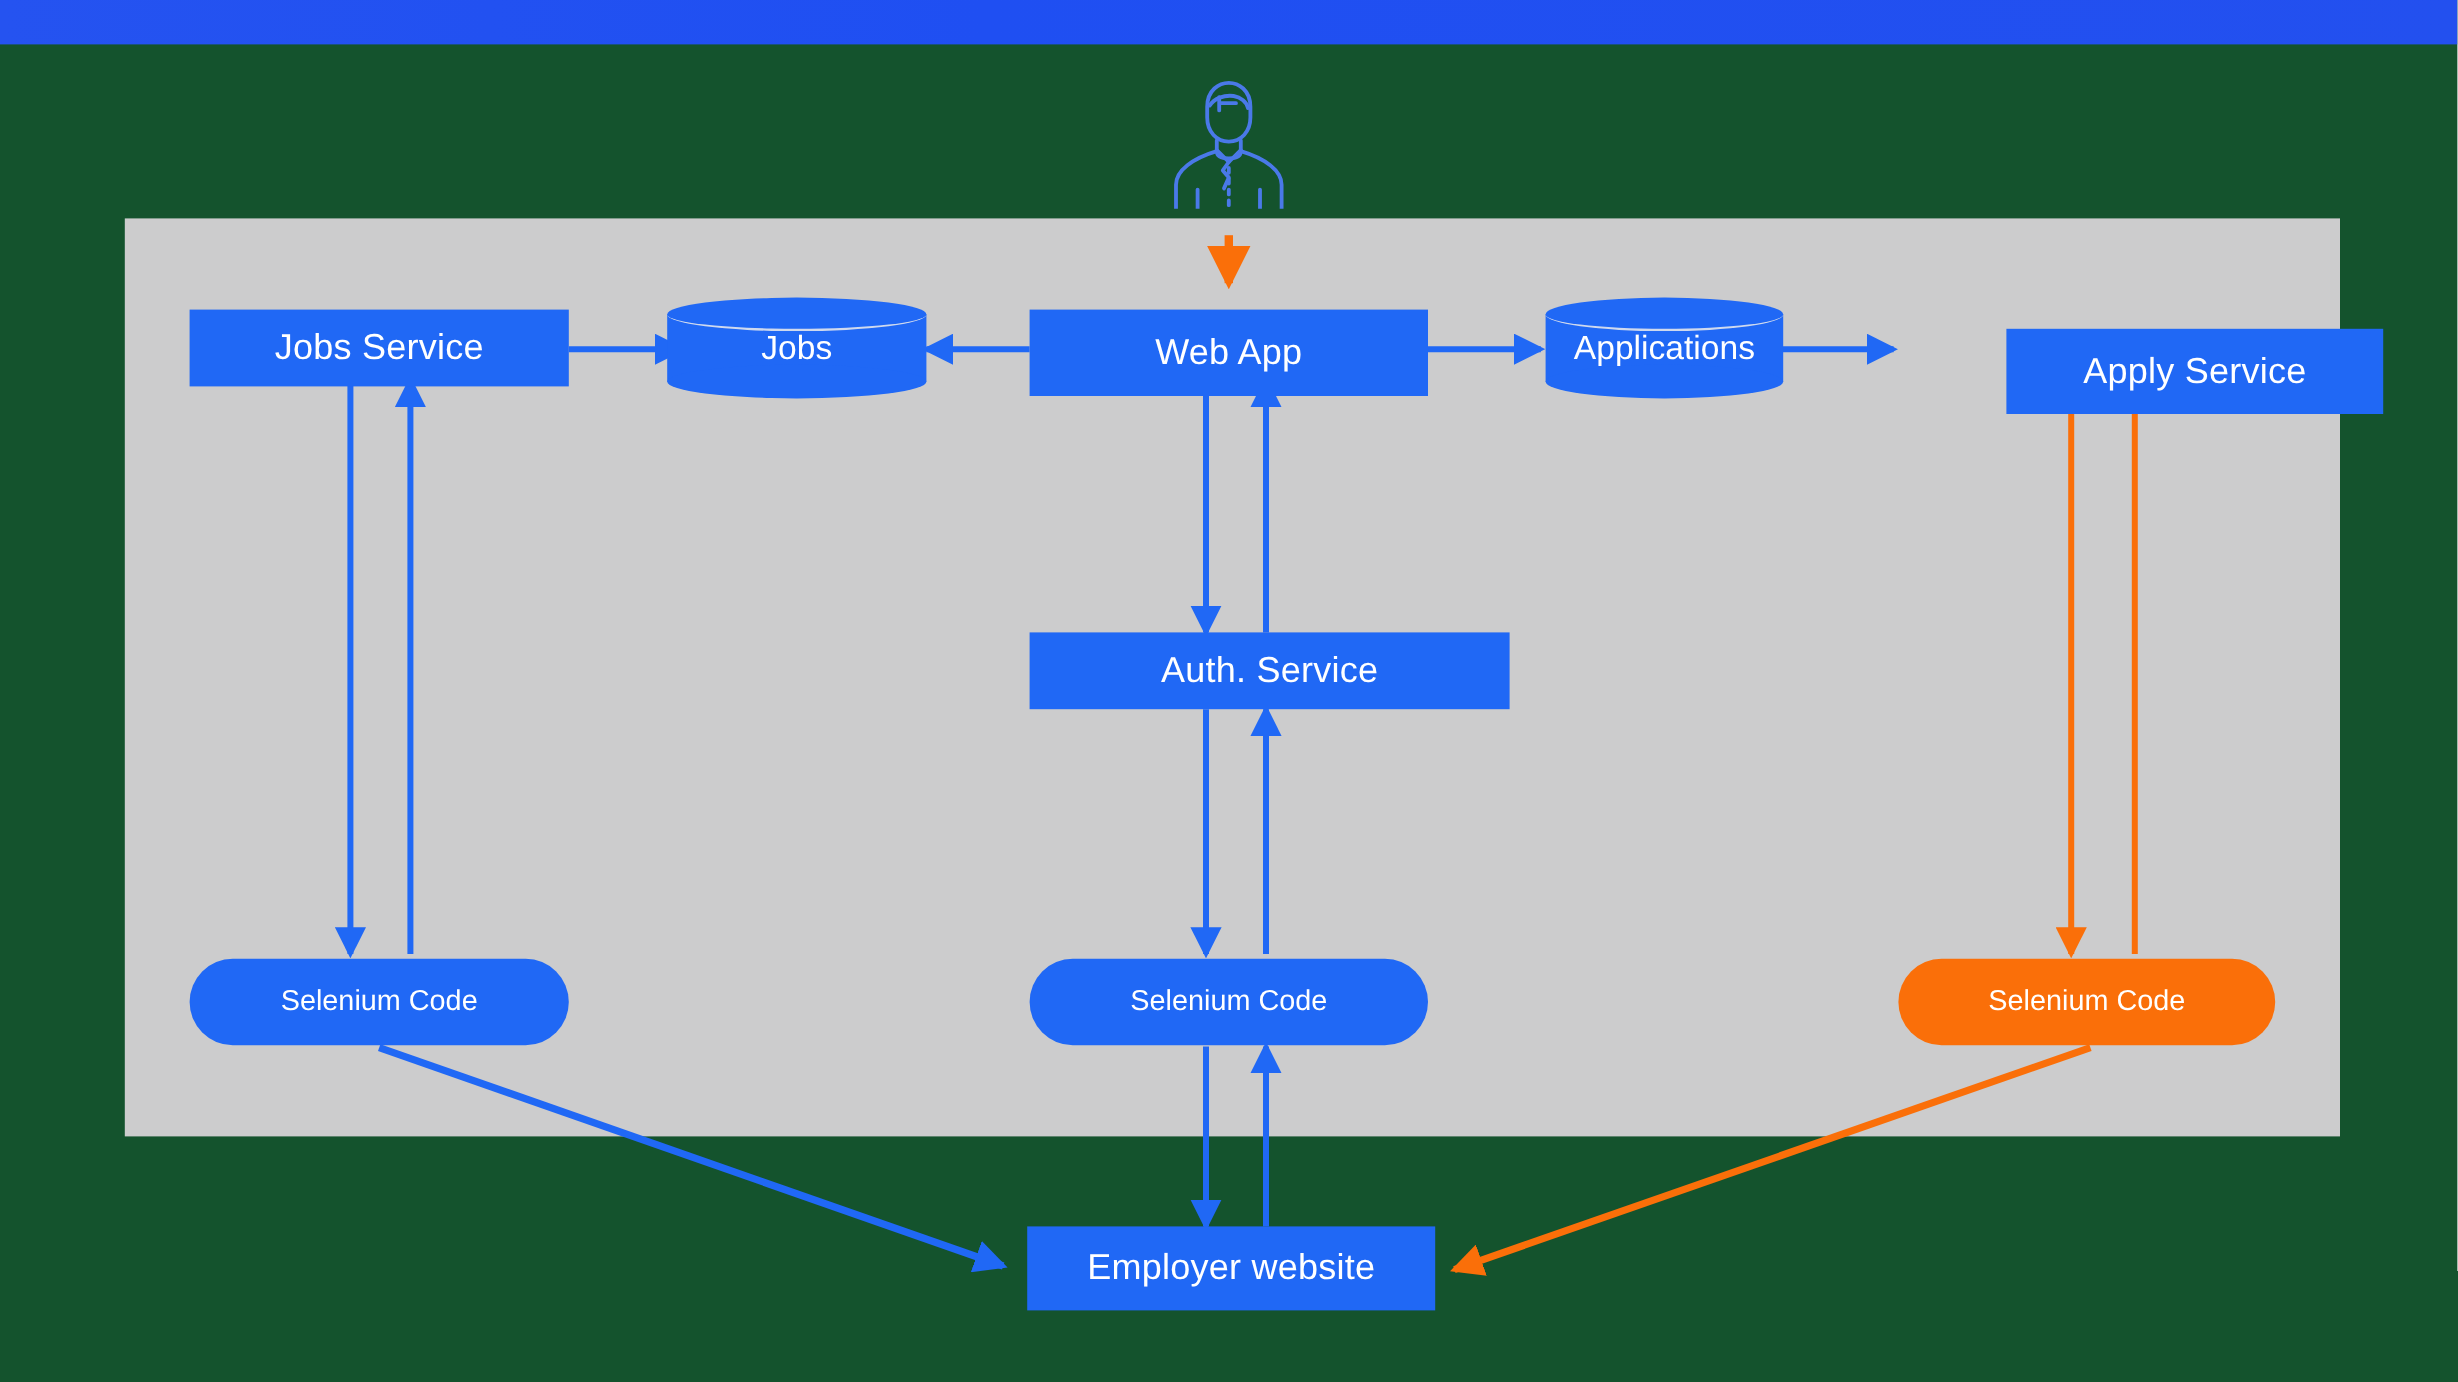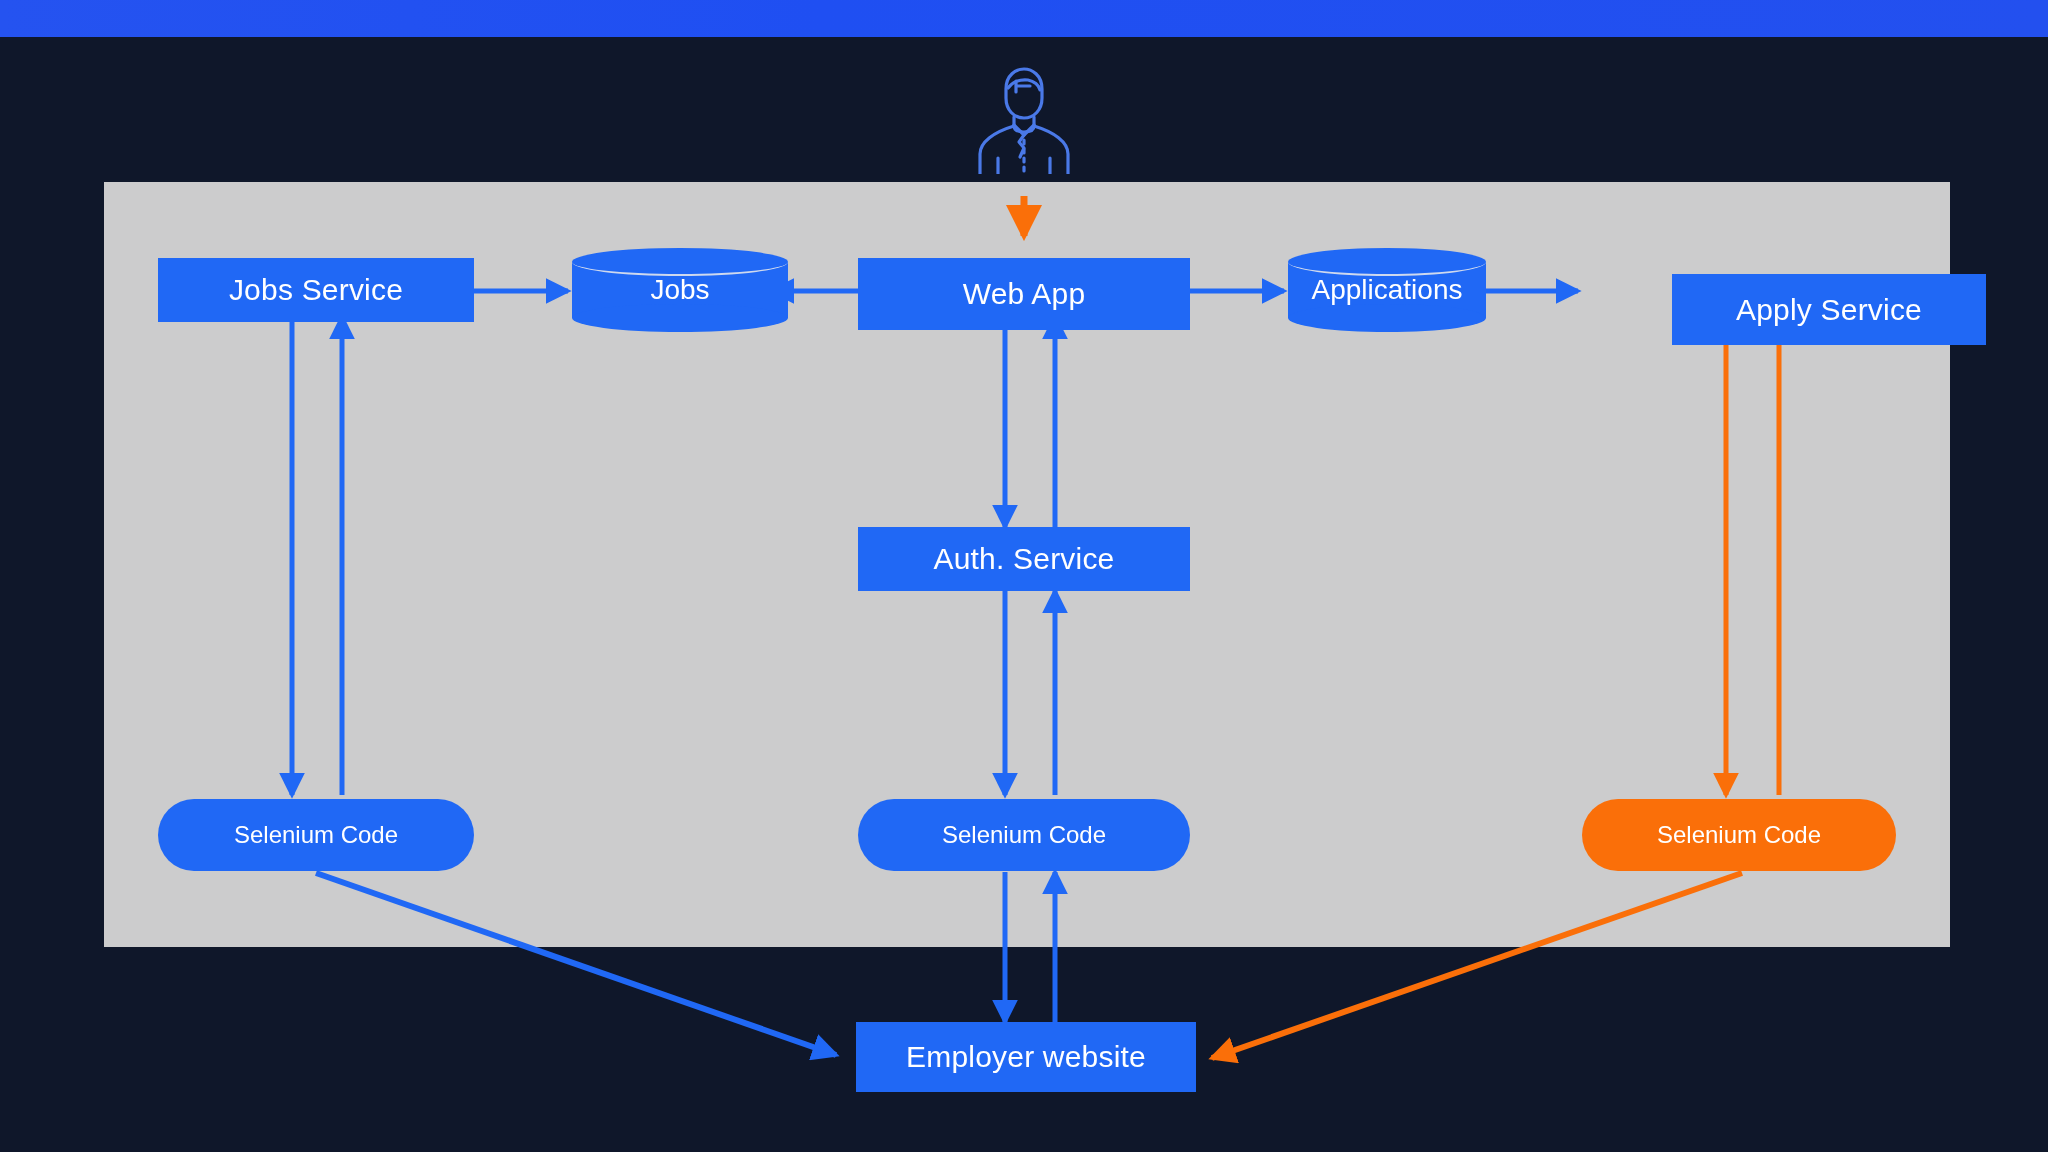--- a/index.html
+++ b/index.html
@@ -6,21 +6,21 @@
   * { box-sizing: border-box; }
   html, body {
     margin: 0; padding: 0;
     background: #ffffff;
     font-family: "Liberation Sans", sans-serif;
   }
   #stage {
     position: relative;
     width: 2048px;
     height: 1152px;
-    background: #0f172a;
+    background: #14532d;
     overflow: hidden;
   }
   
   #banner {
     position: absolute;
     left: 0; top: 0;
     width: 2048px; height: 37px;
     background: linear-gradient(90deg, #2553f0 0%, #1f4ff2 40%, #2350ef 100%);
   }
   
@@ -175,21 +175,21 @@
 
       <path d="M316 873 L836 1055" stroke="#2068f5" stroke-width="6" marker-end="url(#ahBd)"></path>
       <path d="M1742 873 L1212 1058" stroke="#fa6f09" stroke-width="6" marker-end="url(#ahOd)"></path>
     </g>
   </svg>
 
   <div class="node rect" style="left:158px; top:258px; width:316px; height:64px;">
     <span>Jobs Service</span>
   </div>
 
-  <div class="cyl" style="left:572px; top:248px; width:216px; height:84px;">
+  <div class="cyl" style="left:556px; top:248px; width:216px; height:84px;">
     <div class="body"></div>
     <div class="bottom"></div>
     <div class="top"></div>
     <div class="label">Jobs</div>
   </div>
 
   <div class="node rect" style="left:858px; top:258px; width:332px; height:72px;">
     <span>Web App</span>
   </div>
 
@@ -197,21 +197,21 @@
     <div class="body"></div>
     <div class="bottom"></div>
     <div class="top"></div>
     <div class="label">Applications</div>
   </div>
 
   <div class="node rect" style="left:1672px; top:258px; width:314px; height:71px;margin-top:16px;">
     <span>Apply Service</span>
   </div>
 
-  <div class="node rect" style="left:858px; top:527px; width:332px; height:64px;">
+  <div class="node rect" style="left:858px; top:527px; width:400px; height:64px;">
     <span>Auth. Service</span>
   </div>
 
   <div class="node pill" style="left:158px; top:799px; width:316px; height:72px;">
     <span>Selenium Code</span>
   </div>
 
   <div class="node pill" style="left:858px; top:799px; width:332px; height:72px;">
     <span>Selenium Code</span>
   </div>

